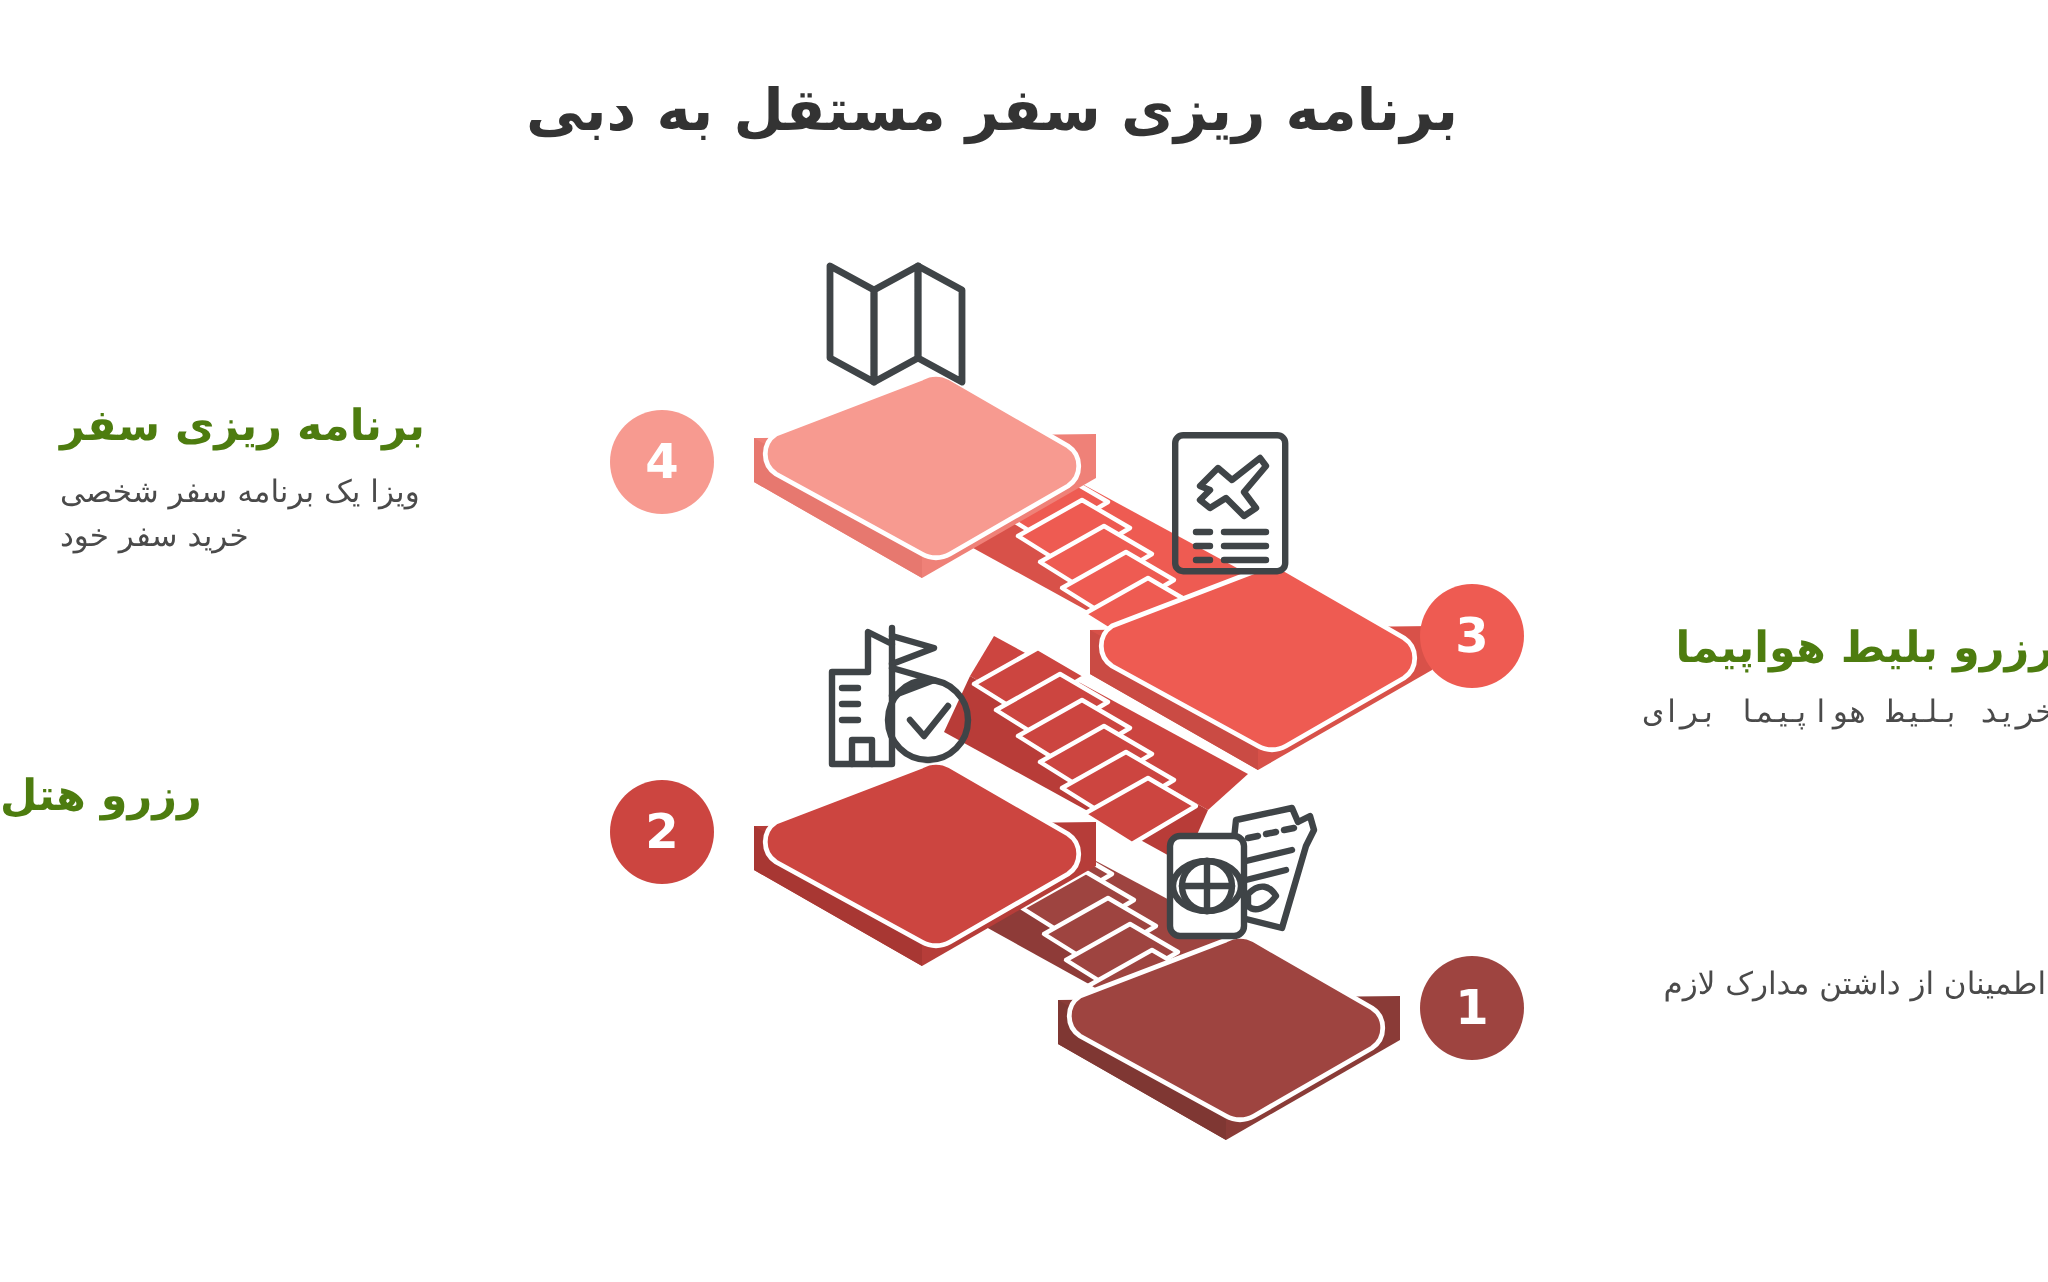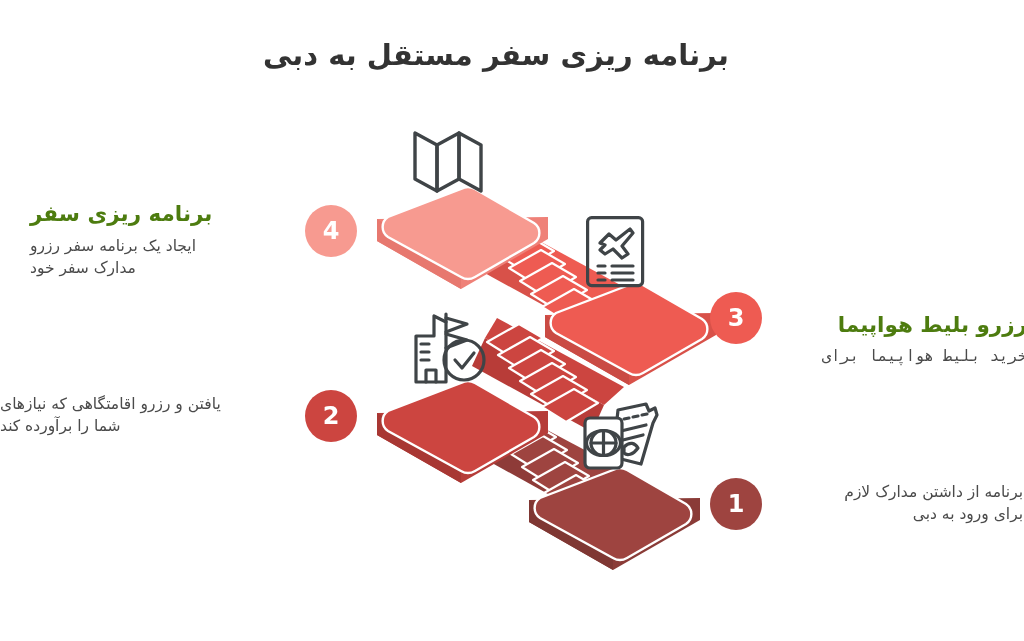--- a/index.html
+++ b/index.html
@@ -196,46 +196,42 @@
     <path d="M41,47 c6,-6 11,-4 14,1 c-5,7 -11,8 -14,5 Z"></path>
   </g>
 </svg>
 
 <div class="num-circle" style="left: 305px; top: 205px; background: rgb(247, 154, 144);" id="circle-4">
   <span>4</span>
 </div>
 <div class="step-block side-left" style="left:30px; top:201px; width:255px;">
   <div class="step-title" style="text-align:left; padding-left:0;">برنامه ریزی سفر</div>
   <div class="step-desc" style="text-align:left;">
-    <div>ایجاد یک برنامه سفر رزرو</div>
-    <div>مدارک سفر خود</div>
+    <div>ویزا یک برنامه سفر شخصی</div>
+    <div>خرید سفر خود</div>
   </div>
 </div>
 
 <div class="num-circle" style="left: 710px; top: 292px; background: rgb(238, 91, 82);" id="circle-3">
   <span>3</span>
 </div>
 <div class="step-block side-right" style="left:787px; top:288px; width:240px;margin-top:24px;">
   <div class="step-title" style="text-align:right;">رزرو بلیط هواپیما</div>
   <div class="step-desc" style="text-align:right;font-family:Liberation Mono, monospace;">
     <div>خرید بلیط هواپیما برای</div>
   </div>
 </div>
 
 <div class="num-circle" style="left: 305px; top: 390px; background: rgb(204, 69, 64);" id="circle-2">
   <span>2</span>
 </div>
 <div class="step-block side-left" style="left:0px; top:386px; width:285px;">
-  <div class="step-desc" style="text-align:left;">
-    <div>یافتن و رزرو اقامتگاهی که نیازهای</div>
-    <div>شما را برآورده کند</div>
-  </div>
+  <div class="step-title" style="text-align:left;">رزرو هتل</div>
 </div>
 
 <div class="num-circle" style="left: 710px; top: 478px; background: rgb(158, 68, 64);" id="circle-1">
   <span>1</span>
 </div>
 <div class="step-block side-right" style="left:783px; top:474px; width:240px;">
   <div class="step-desc" style="text-align:right;">
-    <div>برنامه از داشتن مدارک لازم</div>
-    <div>برای ورود به دبی</div>
+    <div>اطمینان از داشتن مدارک لازم</div>
   </div>
 </div>
 
 </body></html>

